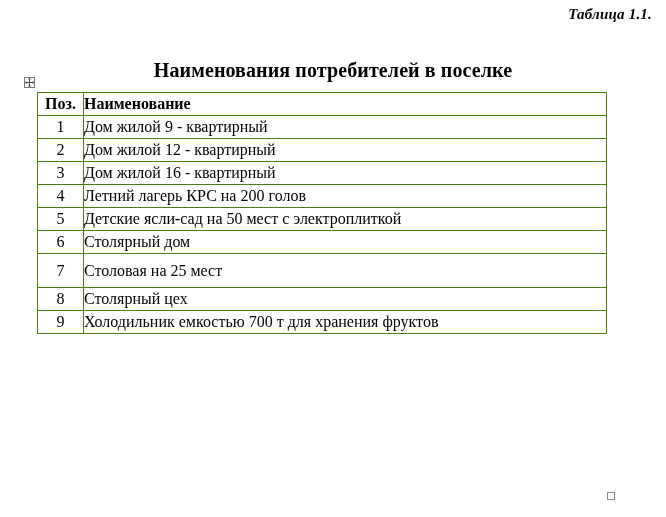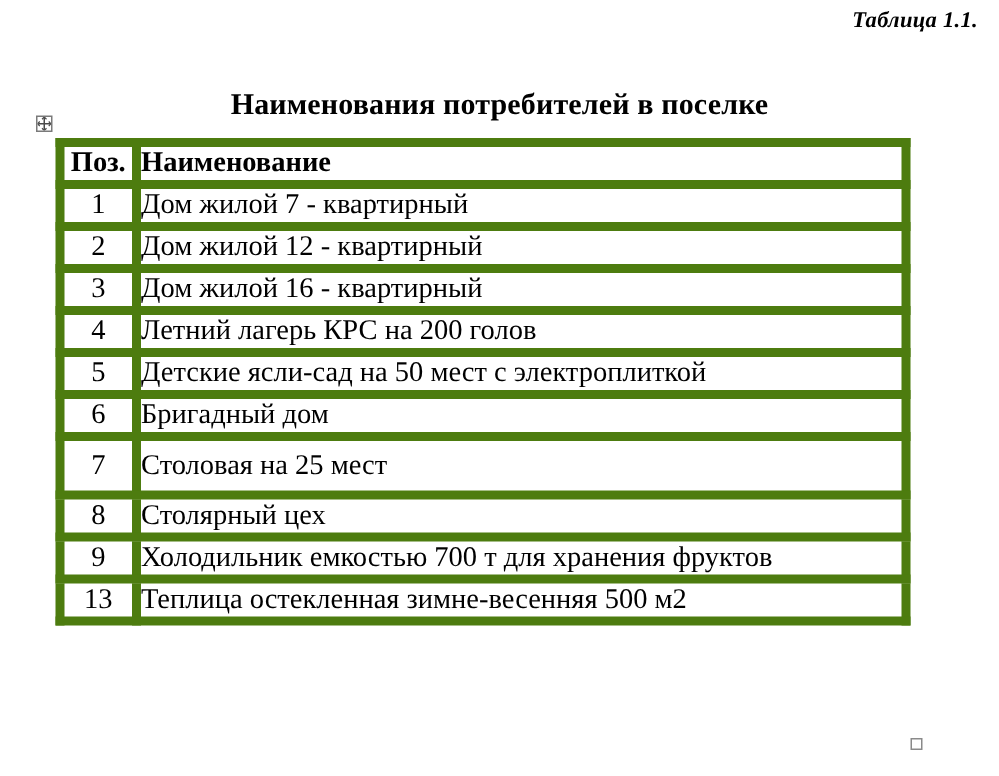--- a/index.html
+++ b/index.html
@@ -68,23 +68,23 @@
   }
   table.consumers {
     position: absolute;
     left: 37px;
     top: 92px;
     width: 570px;
     border-collapse: collapse;
     table-layout: fixed;
   }
   table.consumers td, table.consumers th {
-    border: 6px solid #4d7c0f;
+    border: 1px solid #4d7c0f;
     font-family: "Liberation Serif", serif;
-    font-size: 19px;
+    font-size: 16px;
     padding: 0;
     vertical-align: middle;
   }
   th.col-pos, td.col-pos {
     width: 45px;
     text-align: center;
   }
   th.col-name, td.col-name {
     text-align: left;
     padding-left: 4px;
@@ -121,56 +121,52 @@
   <table class="consumers">
     <thead>
       <tr>
         <th class="col-pos">Поз.</th>
         <th class="col-name">Наименование</th>
       </tr>
     </thead>
     <tbody>
       <tr>
         <td class="col-pos">1</td>
-        <td class="col-name">Дом жилой 7 - квартирный</td>
+        <td class="col-name">Дом жилой 9 - квартирный</td>
       </tr>
       <tr>
         <td class="col-pos">2</td>
         <td class="col-name">Дом жилой 12 - квартирный</td>
       </tr>
       <tr>
         <td class="col-pos">3</td>
         <td class="col-name">Дом жилой 16 - квартирный</td>
       </tr>
       <tr>
         <td class="col-pos">4</td>
         <td class="col-name">Летний лагерь КРС на 200 голов</td>
       </tr>
       <tr>
         <td class="col-pos">5</td>
         <td class="col-name">Детские ясли-сад на 50 мест с электроплиткой</td>
       </tr>
       <tr>
         <td class="col-pos">6</td>
-        <td class="col-name">Бригадный дом</td>
+        <td class="col-name">Столярный дом</td>
       </tr>
       <tr class="tall">
         <td class="col-pos">7</td>
         <td class="col-name">Столовая на 25 мест</td>
       </tr>
       <tr>
         <td class="col-pos">8</td>
         <td class="col-name">Столярный цех</td>
       </tr>
       <tr>
         <td class="col-pos">9</td>
         <td class="col-name">Холодильник емкостью 700 т для хранения фруктов</td>
       </tr>
-      <tr>
-        <td class="col-pos">13</td>
-        <td class="col-name">Теплица остекленная зимне-весенняя 500 м2</td>
-      </tr>
     </tbody>
   </table>
 
   <div class="resize-handle"></div>
 
 </div>
 
 </body></html>

